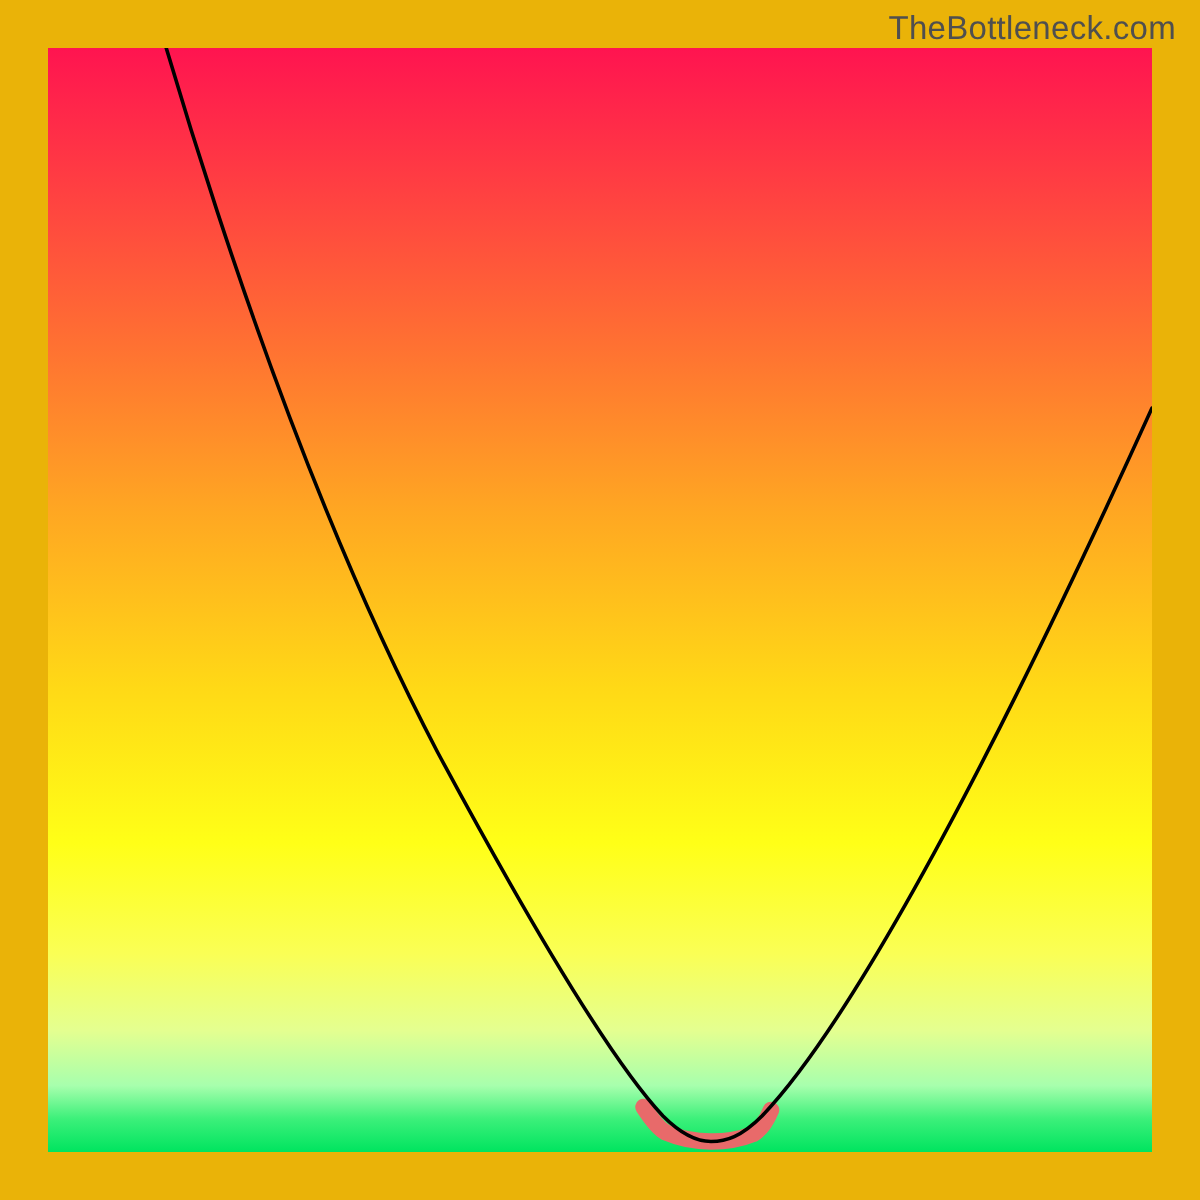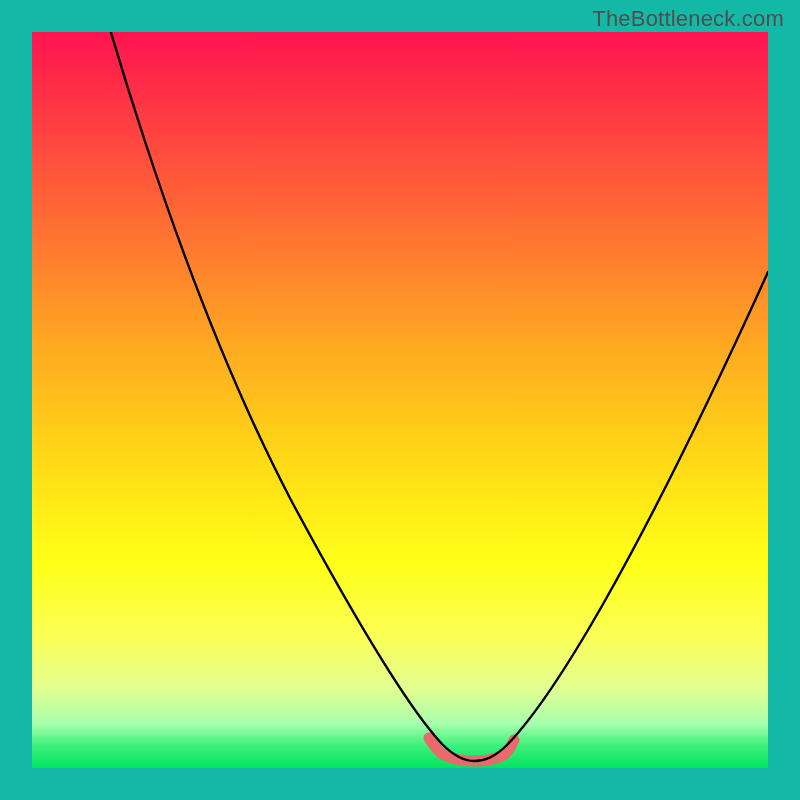--- a/index.html
+++ b/index.html
@@ -8,21 +8,21 @@
     width: 800px;
     height: 800px;
     overflow: hidden;
     background: #000;
     font-family: Arial, Helvetica, sans-serif;
   }
   .frame {
     position: relative;
     width: 800px;
     height: 800px;
-    background: #14b8a6;
+    background: #eab308;
   }
   .plot {
     position: absolute;
     left: 32px;
     top: 32px;
     width: 736px;
     height: 736px;
     overflow: hidden;
   }
   .gradient {

